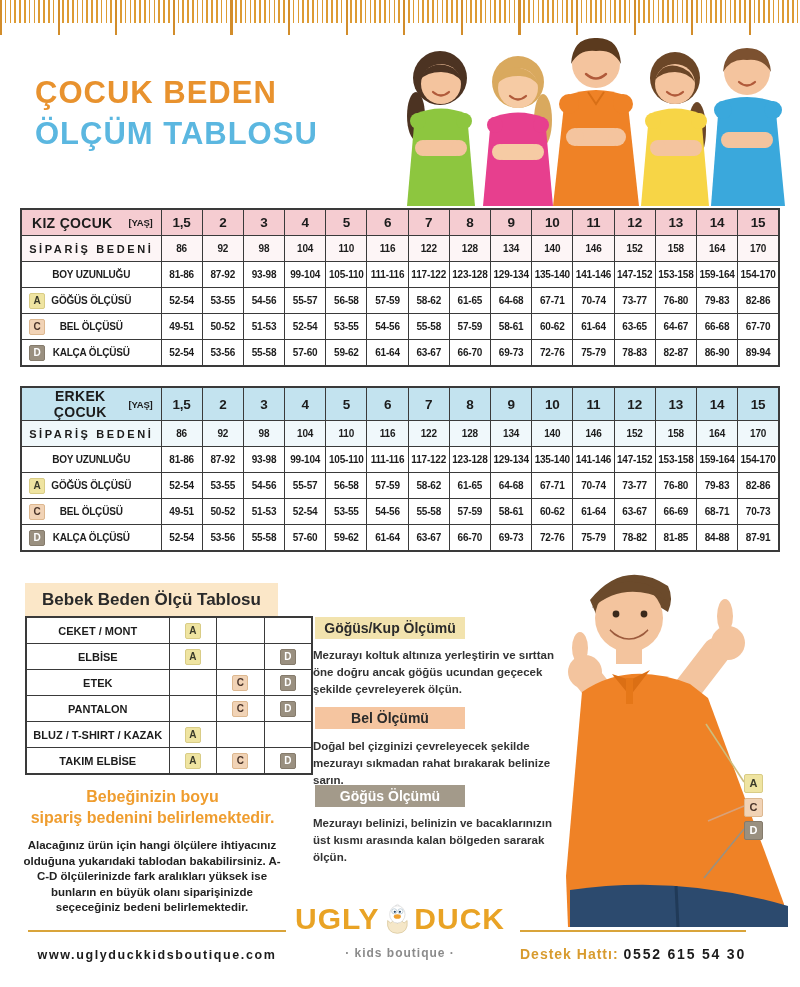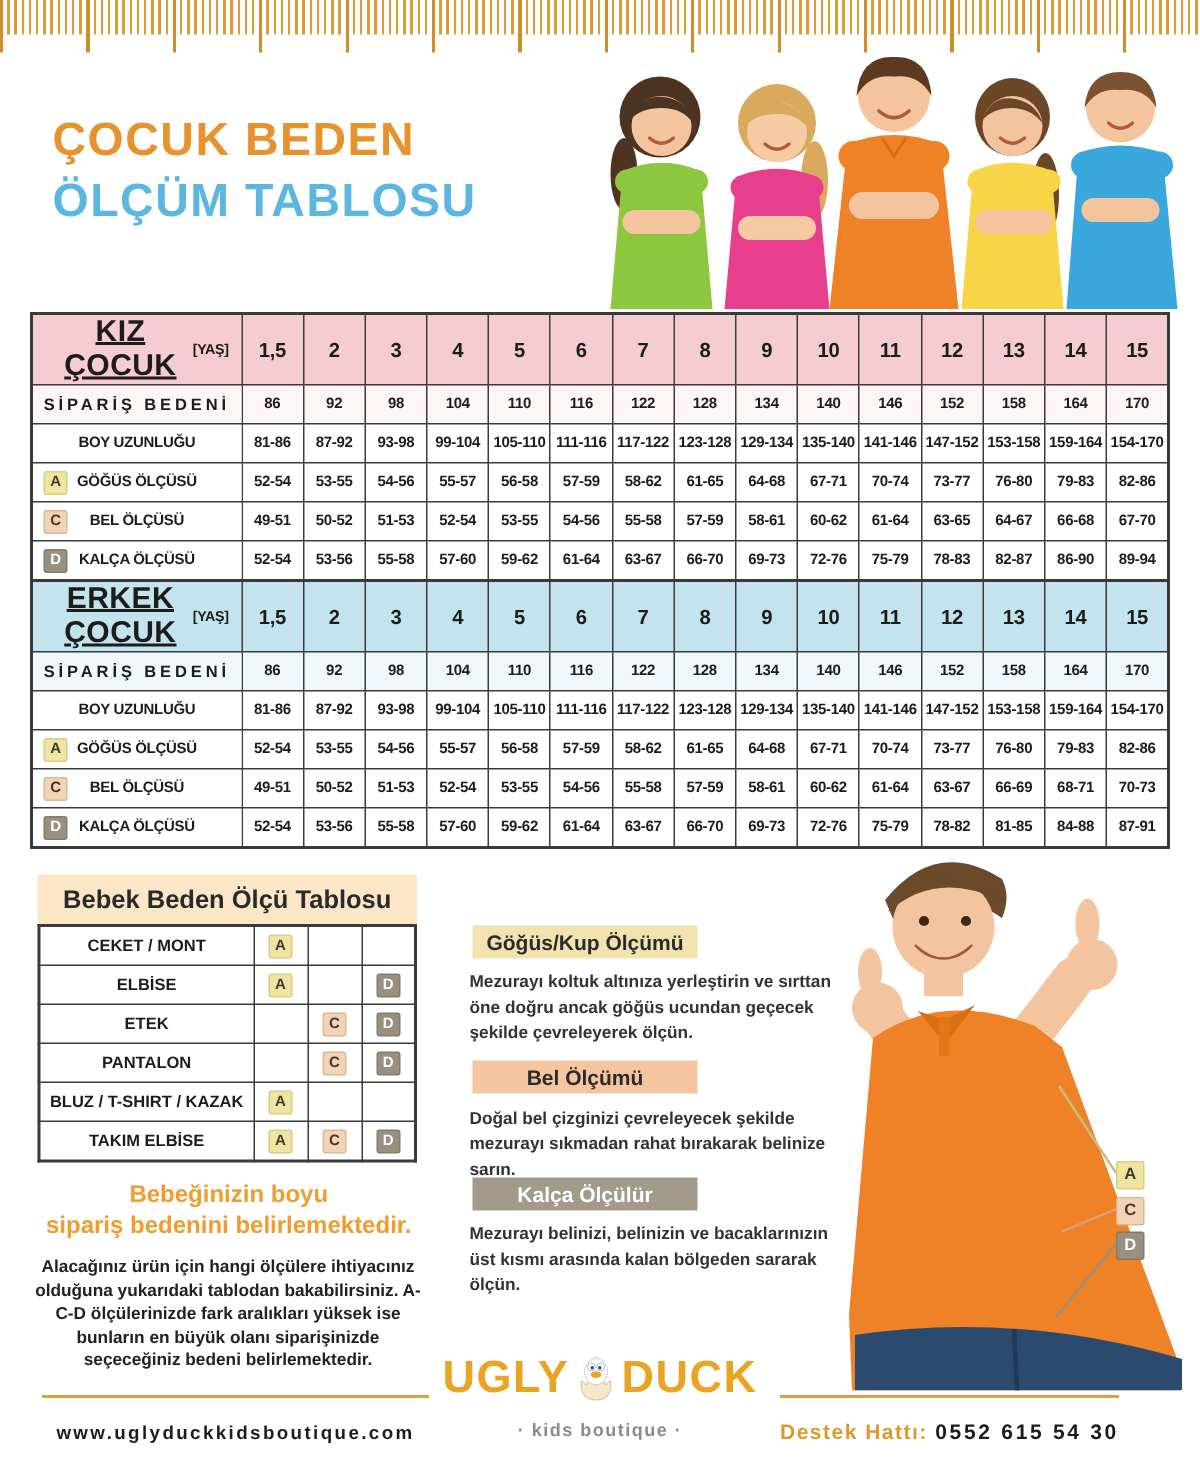--- a/index.html
+++ b/index.html
@@ -28,36 +28,36 @@
   table.size-table{border-collapse:collapse;width:760px;table-layout:fixed;border:2px solid #3a3a3a;}
   table.size-table td{border:1px solid #3a3a3a;height:25px;text-align:center;vertical-align:middle;
     font-weight:bold;font-size:10px;letter-spacing:-0.2px;padding:0;color:#1c1c1c;background:#fff;}
   table.size-table col.label-col{width:140px;}
   .pink tr.head-row td{background:#f5ccd1;}
   .blue tr.head-row td{background:#c3e3ef;text-align:center;}
   .pink tr.siparis-row td{background:#fdf5f6;}
   .blue tr.siparis-row td{background:#f0f8fb;}
   tr.head-row td{font-size:13.5px;}
   td.head-label-cell .hl{display:flex;justify-content:space-between;align-items:center;padding:0 8px 0 10px;}
-  .hl .hl-name{font-size:20px;font-weight:bold;letter-spacing:0.3px;text-decoration:underline;}
+  .hl .hl-name{font-size:14px;font-weight:bold;letter-spacing:0.3px;}
   .hl .hl-age{font-size:9.5px;font-weight:bold;}
   td.label-cell{text-align:right;padding-right:9px;position:relative;font-size:11px;}
   td.label-cell.center-label{text-align:center;padding-right:0;letter-spacing:2.6px;font-size:11px;}
   td.siparis-val{font-size:11px;}
   .badge{display:inline-block;width:14px;height:14px;line-height:14px;text-align:center;
     font-size:10px;font-weight:bold;border-radius:2px;}
   .badge-a{background:#efe4a1;color:#3a3a2a;border:1px solid #d9cc86;}
   .badge-c{background:#f1d3b6;color:#4a342a;border:1px solid #ddb890;}
   .badge-d{background:#9a9080;color:#ffffff;border:1px solid #857b6c;}
   td.label-cell .badge{position:absolute;left:7px;top:50%;transform:translateY(-50%);}
 
   
   .baby-band{position:absolute;left:25px;top:573px;width:253px;height:34px;background:#fbe7c8;
     display:flex;align-items:center;justify-content:center;font-size:17px;font-weight:bold;color:#2a2a2a;margin-top:10px;}
-  table.baby-table{position:absolute;left:25px;top:616px;border-collapse:collapse;width:253px;
+  table.baby-table{position:absolute;left:25px;top:616px;border-collapse:collapse;width:288px;
     table-layout:fixed;border:2px solid #3a3a3a;}
   table.baby-table td{border:1px solid #3a3a3a;height:25px;text-align:center;vertical-align:middle;
     font-weight:bold;font-size:11px;padding:0;background:#fff;}
   table.baby-table col.bt-label{width:143px;}
   .baby-note-orange{position:absolute;left:10px;top:786px;width:285px;text-align:center;
     font-size:16px;font-weight:bold;color:#ef9d2f;line-height:21px;}
   .baby-note-black{position:absolute;left:18px;top:838px;width:268px;text-align:center;
     font-size:11.5px;font-weight:bold;color:#222;line-height:15.5px;}
 
   
@@ -506,21 +506,21 @@
   <div class="baby-note-orange">
     <div>Bebeğinizin boyu</div>
     <div>sipariş bedenini belirlemektedir.</div>
   </div>
   <div class="baby-note-black">Alacağınız ürün için hangi ölçülere ihtiyacınız olduğuna yukarıdaki tablodan bakabilirsiniz. A-C-D ölçülerinizde fark aralıkları yüksek ise bunların en büyük olanı siparişinizde seçeceğiniz bedeni belirlemektedir.</div>
 
   <div class="m-band m-band-chest">Göğüs/Kup Ölçümü</div>
   <div class="m-body m-body-chest">Mezurayı koltuk altınıza yerleştirin ve sırttan öne doğru ancak göğüs ucundan geçecek şekilde çevreleyerek ölçün.</div>
   <div class="m-band m-band-waist">Bel Ölçümü</div>
   <div class="m-body m-body-waist">Doğal bel çizginizi çevreleyecek şekilde mezurayı sıkmadan rahat bırakarak belinize sarın.</div>
-  <div class="m-band m-band-hip">Kalça Ölçülür</div>
+  <div class="m-band m-band-hip">Göğüs Ölçümü</div>
   <div class="m-body m-body-hip">Mezurayı belinizi, belinizin ve bacaklarınızın üst kısmı arasında kalan bölgeden sararak ölçün.</div>
 
   <svg class="boy-art" viewBox="0 0 242 371" aria-hidden="true">
 
     <path d="M52 150 L30 122" stroke="#f3c49e" stroke-width="28" stroke-linecap="round"></path>
     <path d="M118 148 L158 96" stroke="#f3c49e" stroke-width="28" stroke-linecap="round"></path>
 
     <ellipse cx="22" cy="92" rx="8" ry="16" fill="#f3c49e"></ellipse>
     <circle cx="27" cy="116" r="17" fill="#f3c49e"></circle>
     <ellipse cx="167" cy="60" rx="8" ry="17" fill="#f3c49e"></ellipse>

